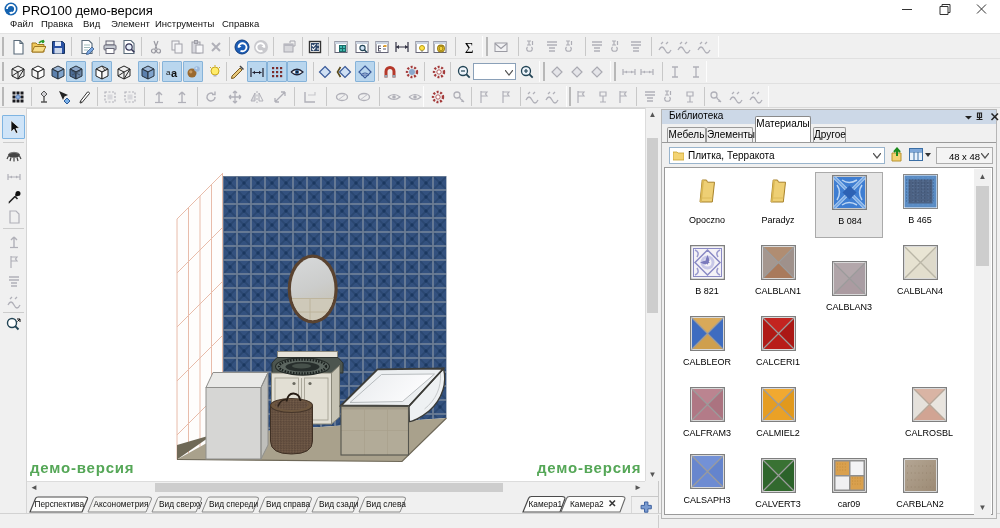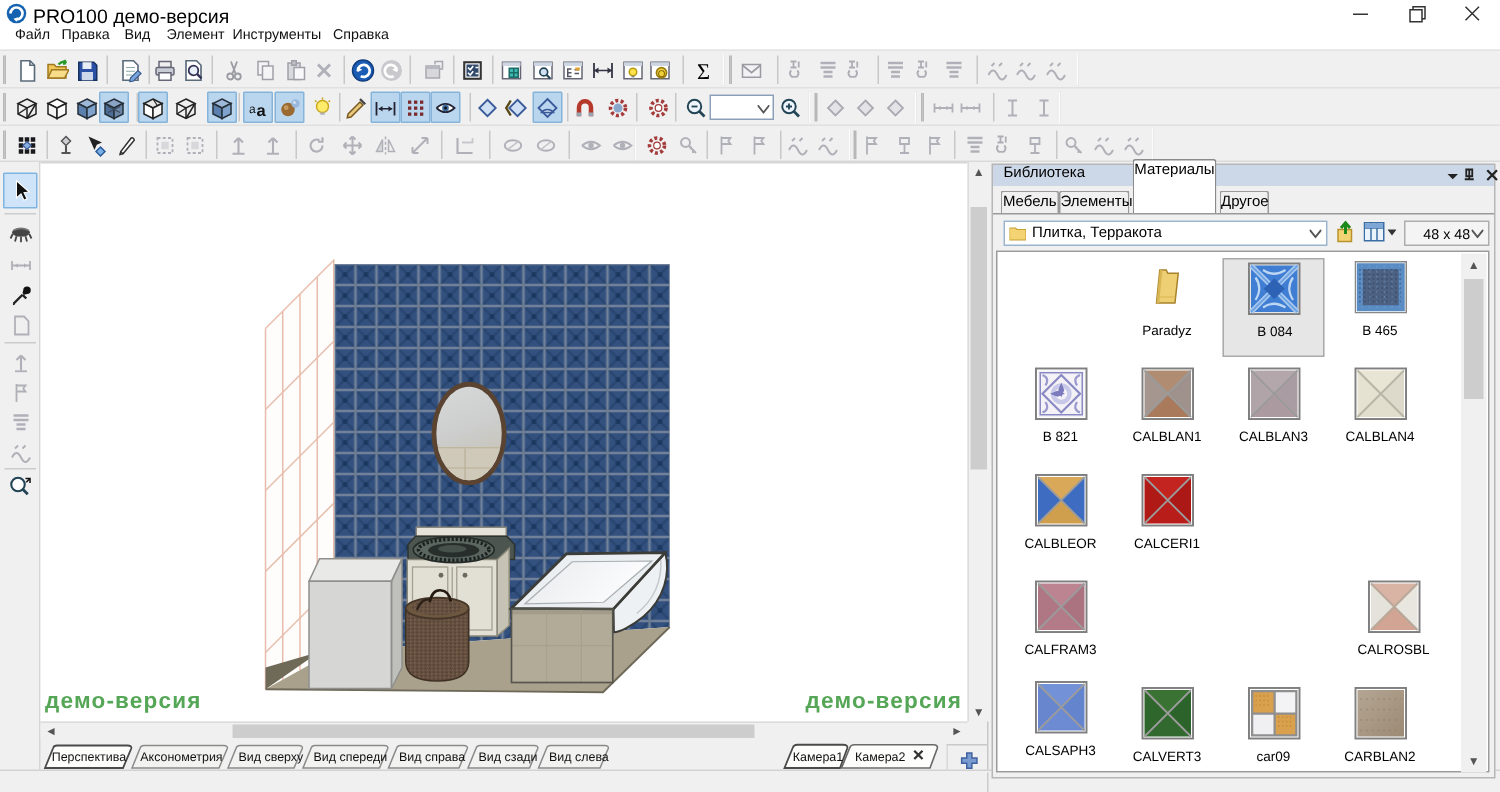--- a/index.html
+++ b/index.html
@@ -39,21 +39,21 @@
 .thumb { position:absolute; background:#cdcdcd; }
 .sarrow { position:absolute; font-size:8px; color:#555; line-height:10px; text-align:center;}
 
 #tabrow { top:492px; left:0px; width:660px; height:21px; }
 #statusbar { top:513px; left:0; width:1000px; height:15px; background:#f0f0f0; border-top:1px solid #d2d2d2; }
 
 #library { top:109px; left:661px; width:336px; height:410px; background:#f0f0f0; border:1px solid #b6b6b6; }
 #libheader { top:0px; left:0px; width:334px; height:14px; background:#ccd8e7; font-size:10px; padding-left:7px; color:#000; }
 #libtabs { top:14px; left:0; width:334px; height:18px; font-size:10px; }
 .libtab { position:absolute; bottom:0px; height:15px; border:1px solid #9a9a9a; border-bottom:none; border-radius:2px 2px 0 0; background:#f0f0f0; text-align:center; padding-top:1px; }
-.libtab.on { height:36px; background:#ffffff; z-index:3; border-color:#8a8a8a;}
+.libtab.on { height:26px; background:#ffffff; z-index:3; border-color:#8a8a8a;}
 #libtabline { position:absolute; top:31.5px; left:0; width:334px; height:1px; background:#9a9a9a; z-index:1;}
 #libbar { top:32px; left:0; width:334px; height:26px; background:#f0f0f0; }
 #combo1 { position:absolute; left:7px; top:5px; width:216px; height:17px; background:#fff; border:1px solid #99b4cc; font-size:10px; }
 #combo2 { position:absolute; left:274px; top:5px; width:57px; height:17px; background:#f4f4f4; border:1px solid #adadad; font-size:9.5px; text-align:center; padding-top:2.5px;}
 #liblist { top:57px; left:2px; width:329px; height:348px; background:#ffffff; border:1px solid #9a9a9a; }
 .cell { position:absolute; width:68px; height:66px; }
 .cell.sel { background:#e6e6e6; border:1px solid #aaaaaa; }
 .tileimg { position:absolute; left:50%; margin-left:-17.5px; top:2px; }
 .tilelabel { position:absolute; width:68px; text-align:center; top:43px; font-size:9px; color:#000; }
 #libscroll { position:absolute; right:1px; top:1px; width:17px; height:346px; background:#f0f0f0; }
@@ -1184,20 +1184,30 @@
         <rect x="1" y="1" width="12" height="3" fill="#7ea7d8"></rect>
         <path d="M16,5 l3,4 3,-4 z" fill="#333"></path>
       </svg>
       <div id="combo2">48 x  48
         <svg class="abs" style="right:3px;top:5px" width="8" height="6">
             <path d="M0,0 l4,5 4,-5" fill="none" stroke="#555" stroke-width="1.3"></path>
           </svg>
       </div>
     </div>
     <div id="liblist" class="abs">
+      <div class="cell" style="left:8px;top:3.5px;">
+          <svg class="tileimg" width="35" height="35" viewBox="0 0 35 35">
+            <g transform="translate(10,6)">
+              <polygon points="0,22 2.2,0 6.5,0 7.5,2.2 14.5,2.2 12.3,22" fill="#eecf74" stroke="#a8822a" stroke-width="1"></polygon>
+              <polygon points="0,22 2.2,0 4,0 1.8,22" fill="#d9b654"></polygon>
+              <path d="M1,18 l11.5,0" stroke="#d9b654" stroke-width="0.8"></path>
+            </g>
+          </svg>
+          <div class="tilelabel">Opoczno</div>
+        </div>
       <div class="cell" style="left:79px;top:3.5px;">
           <svg class="tileimg" width="35" height="35" viewBox="0 0 35 35">
             <g transform="translate(10,6)">
               <polygon points="0,22 2.2,0 6.5,0 7.5,2.2 14.5,2.2 12.3,22" fill="#eecf74" stroke="#a8822a" stroke-width="1"></polygon>
               <polygon points="0,22 2.2,0 4,0 1.8,22" fill="#d9b654"></polygon>
               <path d="M1,18 l11.5,0" stroke="#d9b654" stroke-width="0.8"></path>
             </g>
           </svg>
           <div class="tilelabel">Paradyz</div>
         </div>
@@ -1239,21 +1249,21 @@
           <svg class="tileimg" width="35" height="35">
             <rect x="0.5" y="0.5" width="34" height="34" fill="none" stroke="#7f7f7f" stroke-width="1.6"></rect>
             <polygon points="2,2 33,2 17.5,17.5" fill="#b08d72"></polygon>
             <polygon points="33,2 33,33 17.5,17.5" fill="#9f918b"></polygon>
             <polygon points="2,33 33,33 17.5,17.5" fill="#a97a5c"></polygon>
             <polygon points="2,2 2,33 17.5,17.5" fill="#a5978f"></polygon>
             <path d="M2,2 L33,33 M33,2 L2,33" stroke="#9b9b9b" stroke-width="1.2" fill="none"></path>
           </svg>
           <div class="tilelabel">CALBLAN1</div>
         </div>
-      <div class="cell" style="left:150px;top:75px;">
+      <div class="cell" style="left:150px;top:91px;">
           <svg class="tileimg" width="35" height="35">
             <rect x="0.5" y="0.5" width="34" height="34" fill="none" stroke="#7f7f7f" stroke-width="1.6"></rect>
             <polygon points="2,2 33,2 17.5,17.5" fill="#b3a7ab"></polygon>
             <polygon points="33,2 33,33 17.5,17.5" fill="#a99da3"></polygon>
             <polygon points="2,33 33,33 17.5,17.5" fill="#ab9ba1"></polygon>
             <polygon points="2,2 2,33 17.5,17.5" fill="#b0a4a8"></polygon>
             <path d="M2,2 L33,33 M33,2 L2,33" stroke="#9b9b9b" stroke-width="1.2" fill="none"></path>
           </svg>
           <div class="tilelabel">CALBLAN3</div>
         </div>
@@ -1293,20 +1303,31 @@
       <div class="cell" style="left:8px;top:216.5px;">
           <svg class="tileimg" width="35" height="35">
             <rect x="0.5" y="0.5" width="34" height="34" fill="none" stroke="#7f7f7f" stroke-width="1.6"></rect>
             <polygon points="2,2 33,2 17.5,17.5" fill="#bb8490"></polygon>
             <polygon points="33,2 33,33 17.5,17.5" fill="#ab7380"></polygon>
             <polygon points="2,33 33,33 17.5,17.5" fill="#b37b88"></polygon>
             <polygon points="2,2 2,33 17.5,17.5" fill="#af7784"></polygon>
             <path d="M2,2 L33,33 M33,2 L2,33" stroke="#9b9b9b" stroke-width="1.2" fill="none"></path>
           </svg>
           <div class="tilelabel">CALFRAM3</div>
+        </div>
+      <div class="cell" style="left:79px;top:216.5px;">
+          <svg class="tileimg" width="35" height="35">
+            <rect x="0.5" y="0.5" width="34" height="34" fill="none" stroke="#7f7f7f" stroke-width="1.6"></rect>
+            <polygon points="2,2 33,2 17.5,17.5" fill="#f1a930"></polygon>
+            <polygon points="33,2 33,33 17.5,17.5" fill="#e1991d"></polygon>
+            <polygon points="2,33 33,33 17.5,17.5" fill="#eaa126"></polygon>
+            <polygon points="2,2 2,33 17.5,17.5" fill="#e59d22"></polygon>
+            <path d="M2,2 L33,33 M33,2 L2,33" stroke="#9b9b9b" stroke-width="1.2" fill="none"></path>
+          </svg>
+          <div class="tilelabel">CALMIEL2</div>
         </div>
       <div class="cell" style="left:230px;top:216.5px;">
           <svg class="tileimg" width="35" height="35">
             <rect x="0.5" y="0.5" width="34" height="34" fill="none" stroke="#7f7f7f" stroke-width="1.6"></rect>
             <polygon points="2,2 33,2 17.5,17.5" fill="#d9b4a4"></polygon>
             <polygon points="33,2 33,33 17.5,17.5" fill="#e9e5df"></polygon>
             <polygon points="2,33 33,33 17.5,17.5" fill="#d1a493"></polygon>
             <polygon points="2,2 2,33 17.5,17.5" fill="#e5e1db"></polygon>
             <path d="M2,2 L33,33 M33,2 L2,33" stroke="#b8a89a" stroke-width="1.4" fill="none"></path>
           </svg>

